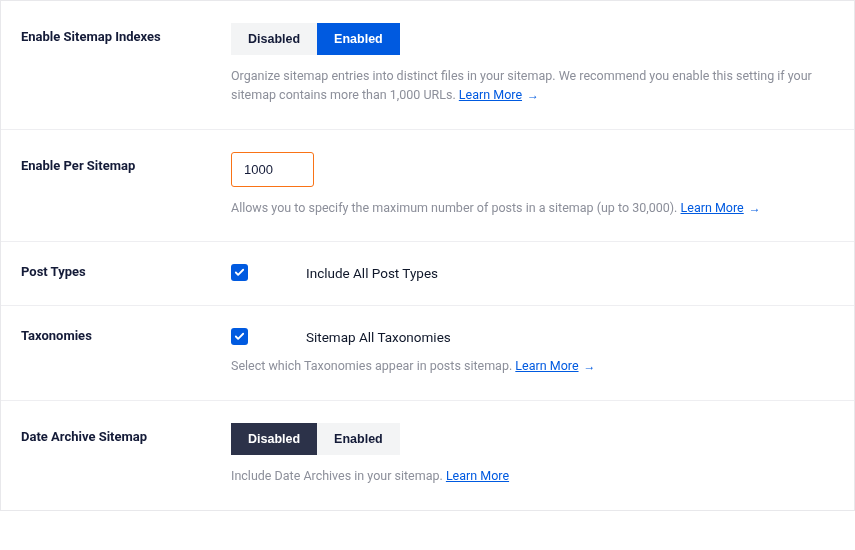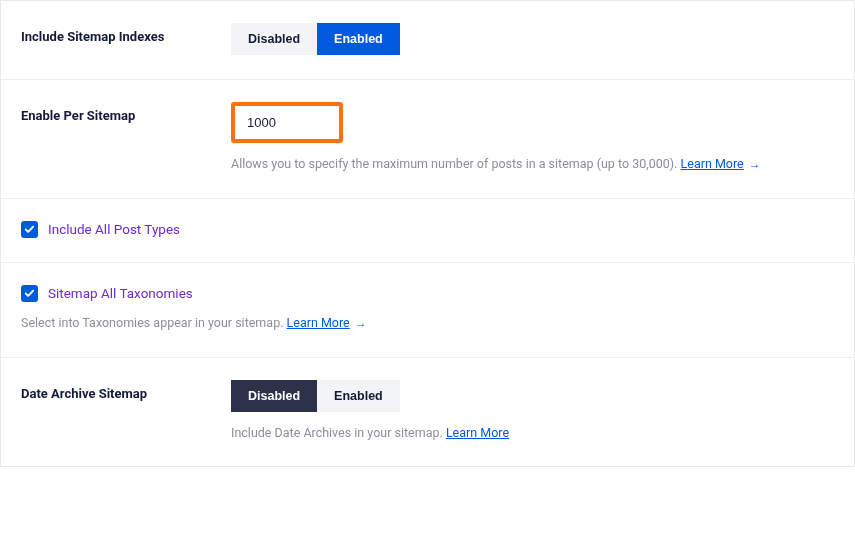--- a/index.html
+++ b/index.html
@@ -80,99 +80,105 @@
   .desc a {
     color: #005ae0;
     text-decoration: underline;
   }
   .arrow {
     color: #005ae0;
     font-size: 12px;
     margin-left: 2px;
   }
   .input-text {
-    width: 112px;
+    width: 83px;
     padding: 9px 12px;
     font-size: 13px;
     color: #141B38;
-    border: 4px solid #f97316;
+    border: 1px solid #f97316;
     border-radius: 3px;
   }
   .check-row {
     display: flex;
     align-items: center;
   }
   .checkbox {
     width: 17px;
     height: 17px;
     border-radius: 3px;
     background: #005ae0;
     display: inline-flex;
     align-items: center;
     justify-content: center;
     margin-right: 10px;
     cursor: pointer;
   }
   .checkbox svg { width: 11px; height: 11px; }
   .check-label {
     font-size: 13.5px;
-    color: #6d28d9;
+    color: #0f172a;
+    margin-left: 48px;
   }
 </style>
 </head>
 <body>
 
 <div class="panel">
 
 
   <div class="section">
-    <div class="label-col">Include Sitemap Indexes</div>
+    <div class="label-col">Enable Sitemap Indexes</div>
     <div class="control-col">
       <div class="btn-group">
         <button class="btn">Disabled</button>
         <button class="btn blue-active">Enabled</button>
+      </div>
+      <div class="desc">
+        <span>Organize sitemap entries into distinct files in your sitemap. We recommend you enable this setting if your sitemap contains more than 1,000 URLs. </span><a href="#">Learn More</a><span class="arrow"> →</span>
       </div>
     </div>
   </div>
 
   <div class="section">
     <div class="label-col">Enable Per Sitemap</div>
     <div class="control-col">
       <input class="input-text" type="text" value="1000" style="">
       <div class="desc">
         <span>Allows you to specify the maximum number of posts in a sitemap (up to 30,000). </span><a href="#">Learn More</a><span class="arrow"> →</span>
       </div>
     </div>
   </div>
 
   <div class="section">
+    <div class="label-col" style="padding-top:0">Post Types</div>
     <div class="control-col">
       <div class="check-row">
         <span class="checkbox">
           <svg viewBox="0 0 24 24" fill="none" stroke="#fff" stroke-width="4" stroke-linecap="round" stroke-linejoin="round">
               <polyline points="20 6 9 17 4 12"></polyline>
             </svg>
         </span>
         <span class="check-label">Include All Post Types</span>
       </div>
     </div>
   </div>
 
   <div class="section">
+    <div class="label-col" style="padding-top:0">Taxonomies</div>
     <div class="control-col">
       <div class="check-row">
         <span class="checkbox">
           <svg viewBox="0 0 24 24" fill="none" stroke="#fff" stroke-width="4" stroke-linecap="round" stroke-linejoin="round">
               <polyline points="20 6 9 17 4 12"></polyline>
             </svg>
         </span>
         <span class="check-label">Sitemap All Taxonomies</span>
       </div>
       <div class="desc">
-        <span>Select into Taxonomies appear in your sitemap. </span><a href="#">Learn More</a><span class="arrow"> →</span>
+        <span>Select which Taxonomies appear in posts sitemap. </span><a href="#">Learn More</a><span class="arrow"> →</span>
       </div>
     </div>
   </div>
 
   <div class="section">
     <div class="label-col">Date Archive Sitemap</div>
     <div class="control-col">
       <div class="btn-group">
         <button class="btn dark-active">Disabled</button>
         <button class="btn">Enabled</button>

